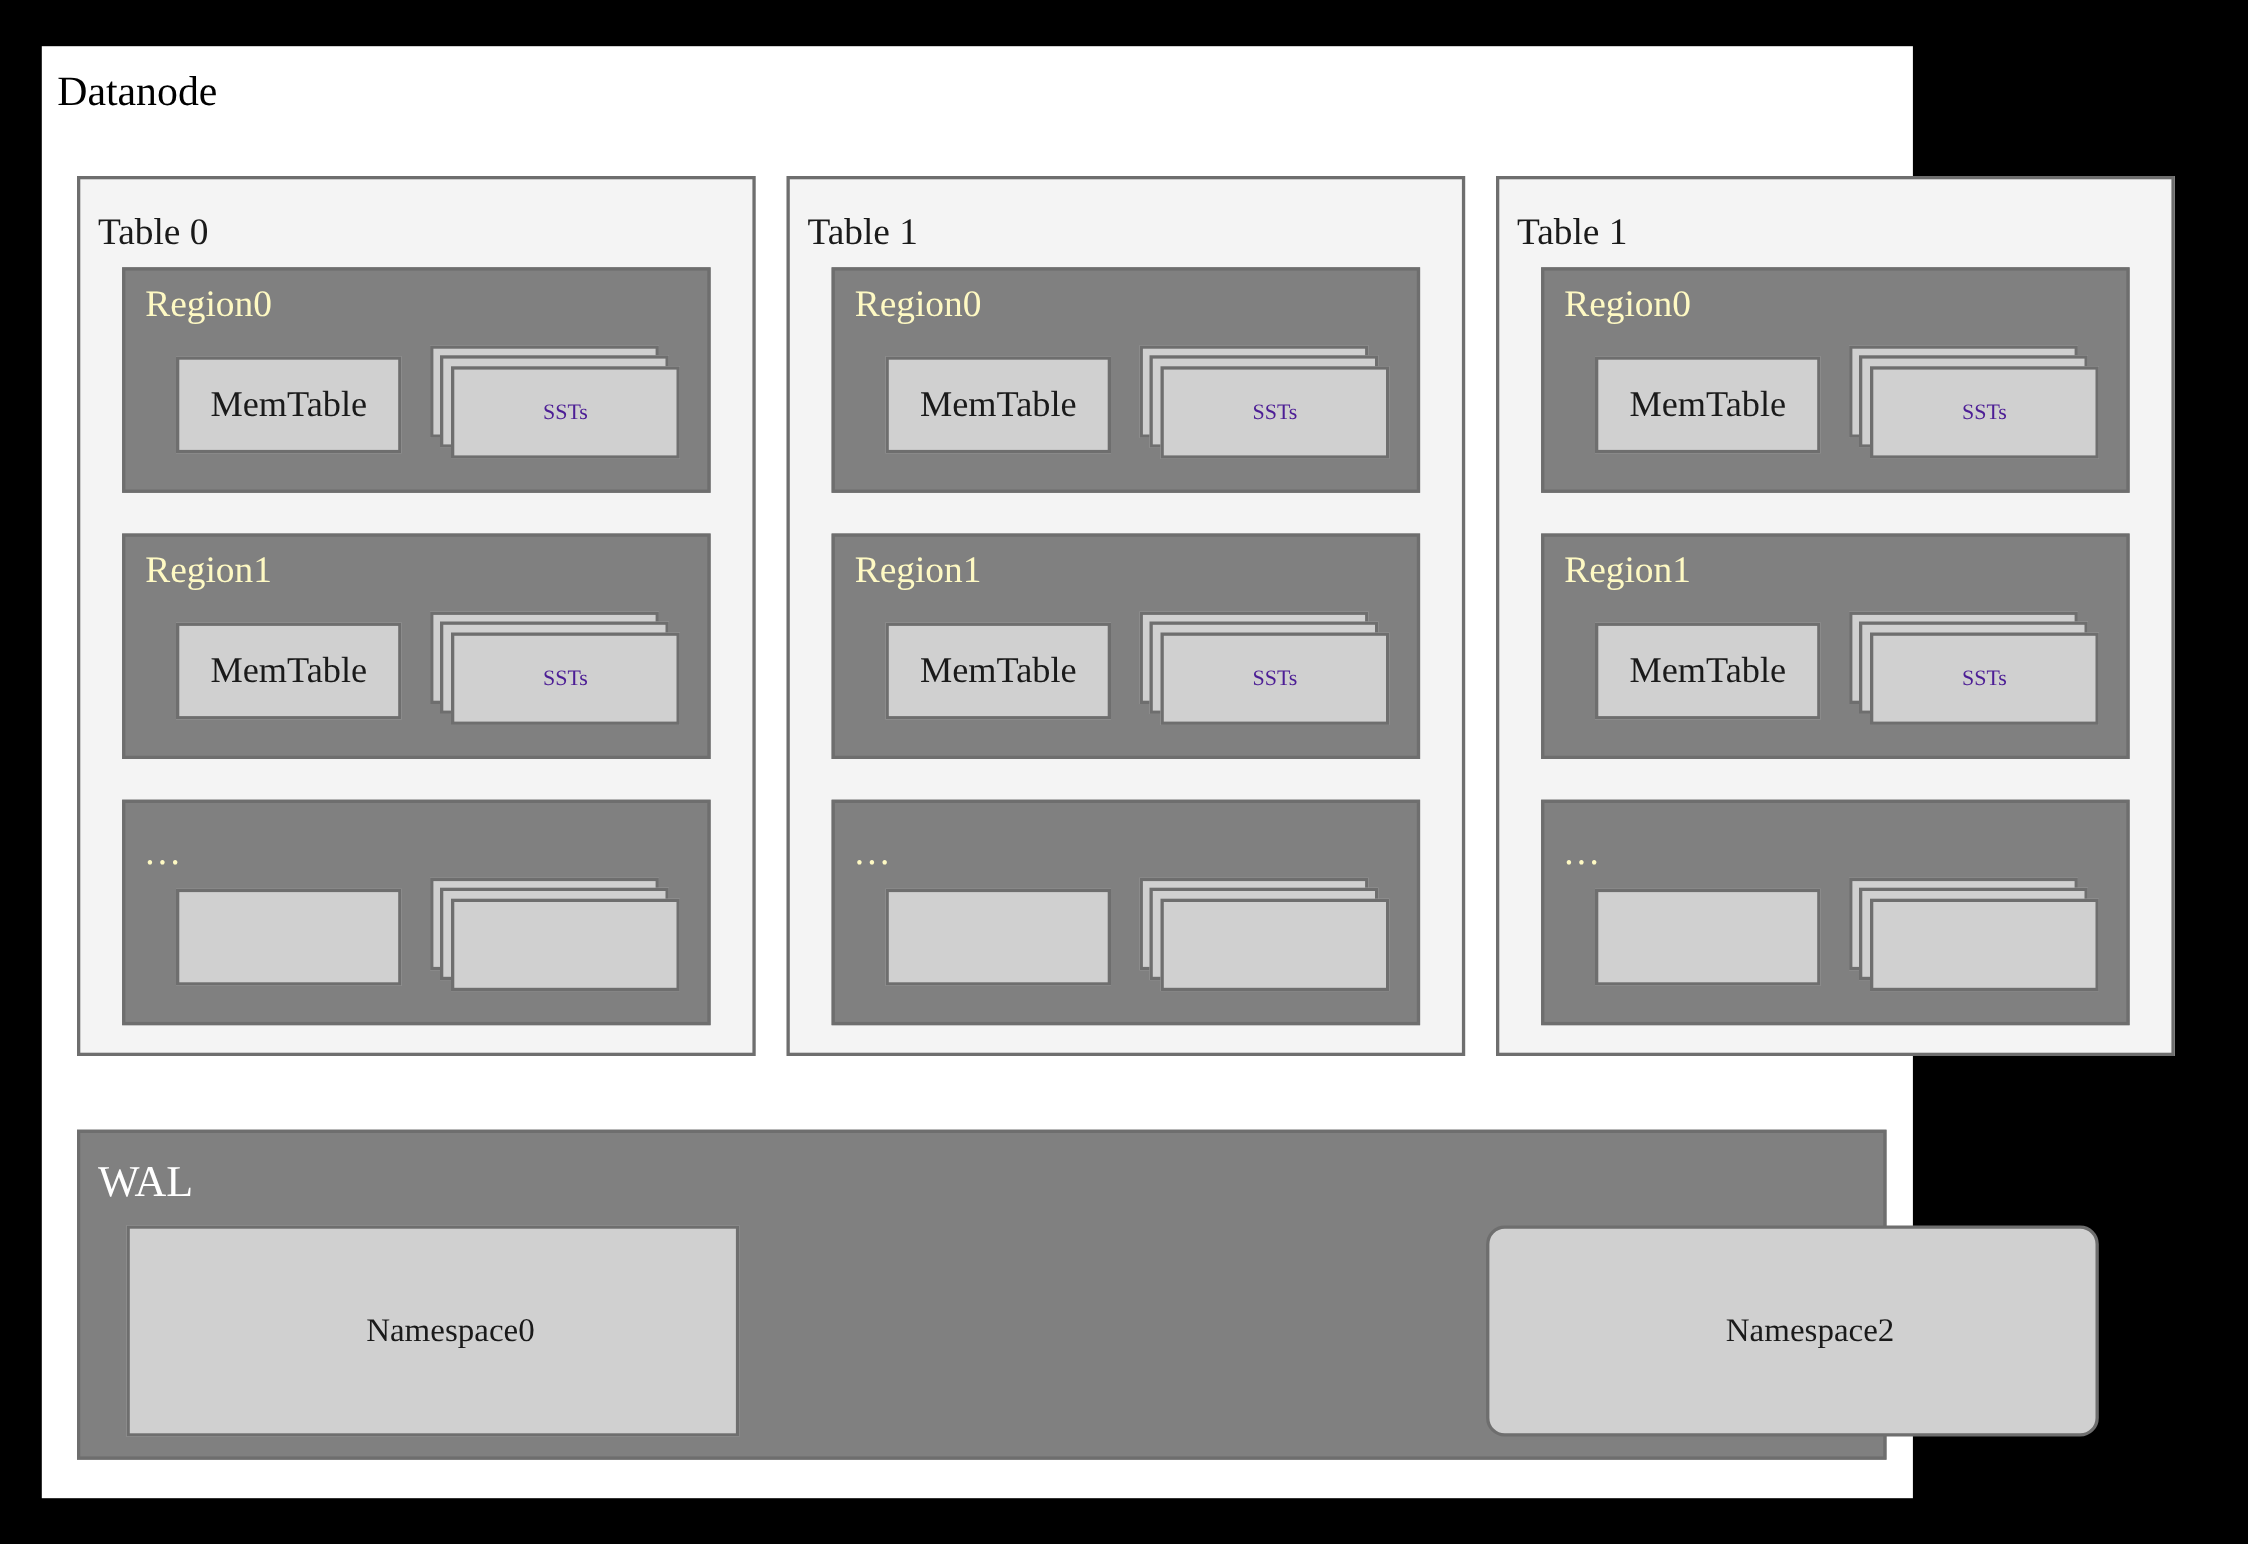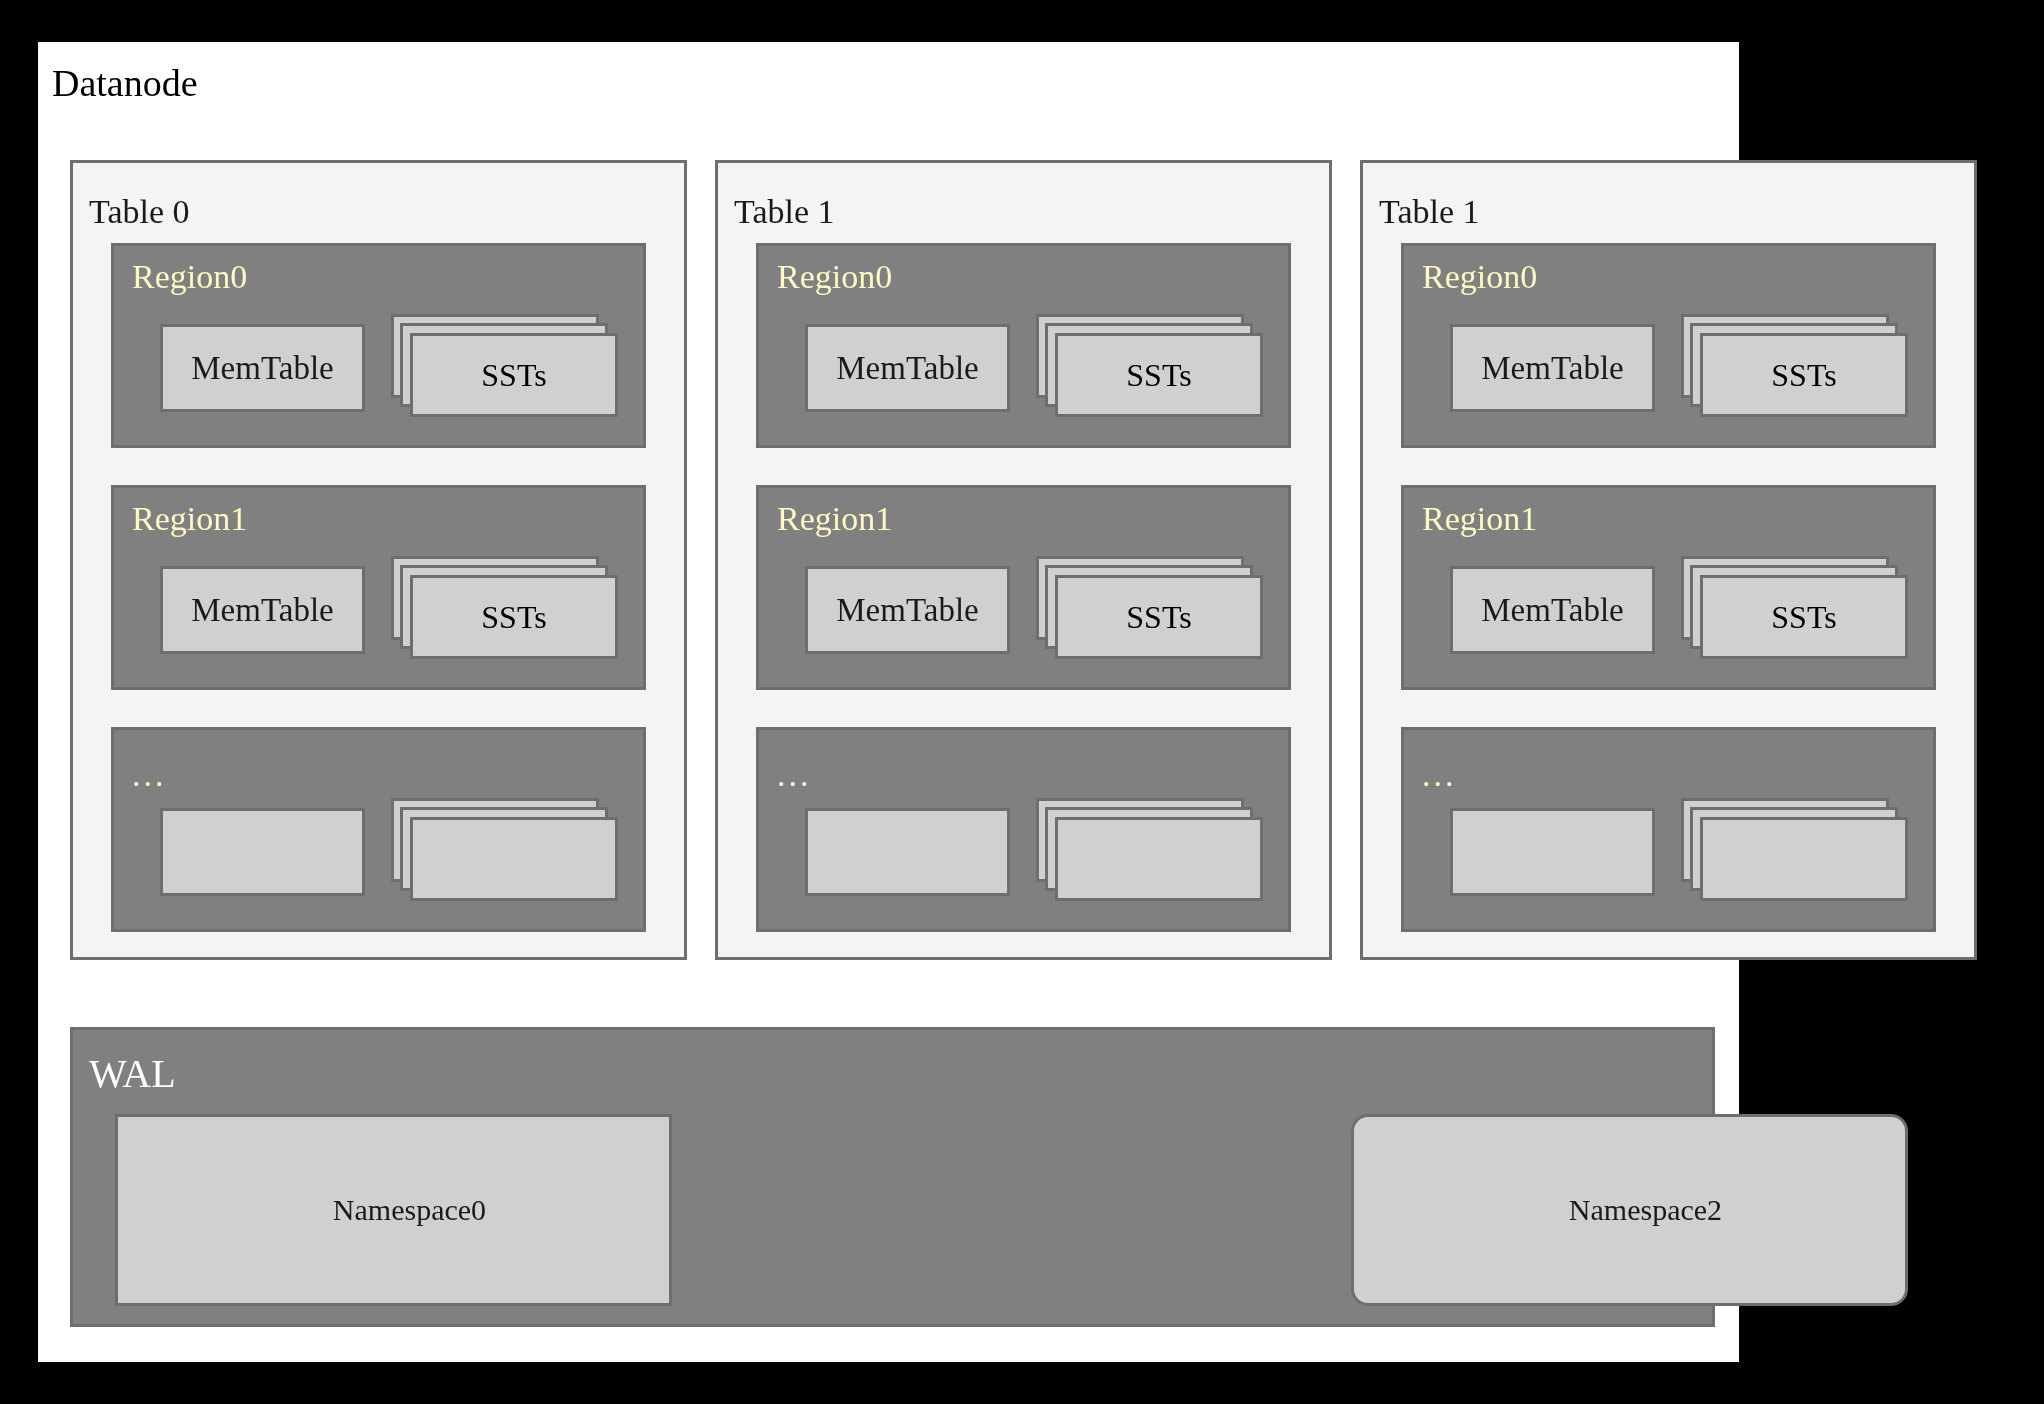--- a/index.html
+++ b/index.html
@@ -131,22 +131,22 @@
     background: #d0d0d0;
     border: 3px solid #6e6e6e;
     box-sizing: border-box;
   }
   .sst-layer.l1 { left: 0px;  top: 0px;  }
   .sst-layer.l2 { left: 9px;  top: 9px;  }
   .sst-layer.l3 { left: 19px; top: 19px;
     display: flex;
     align-items: center;
     justify-content: center;
-    font-size: 32px;
-    color: #000000;
+    font-size: 20px;
+    color: #4c1d95;
   }
 
   
   .wal {
     position: absolute;
     left: 32px;
     top: 985px;
     width: 1645px;
     height: 300px;
     background: #808080;

